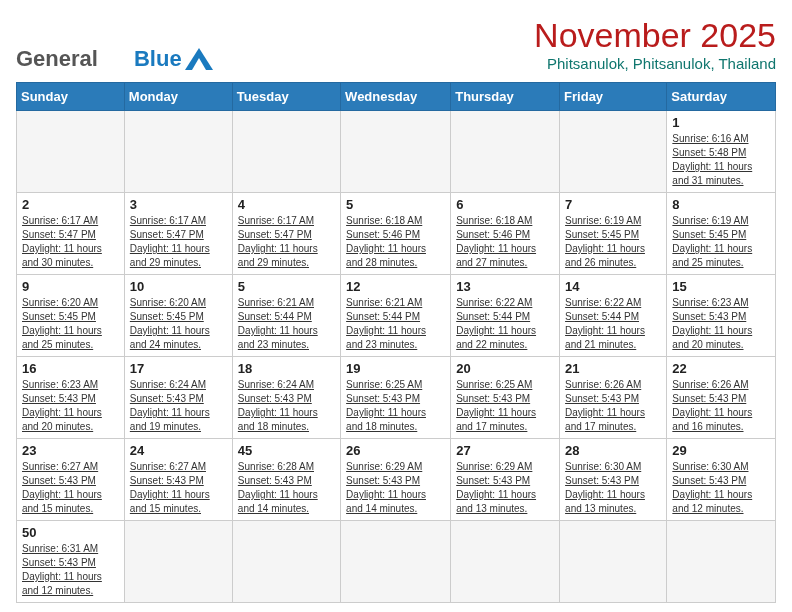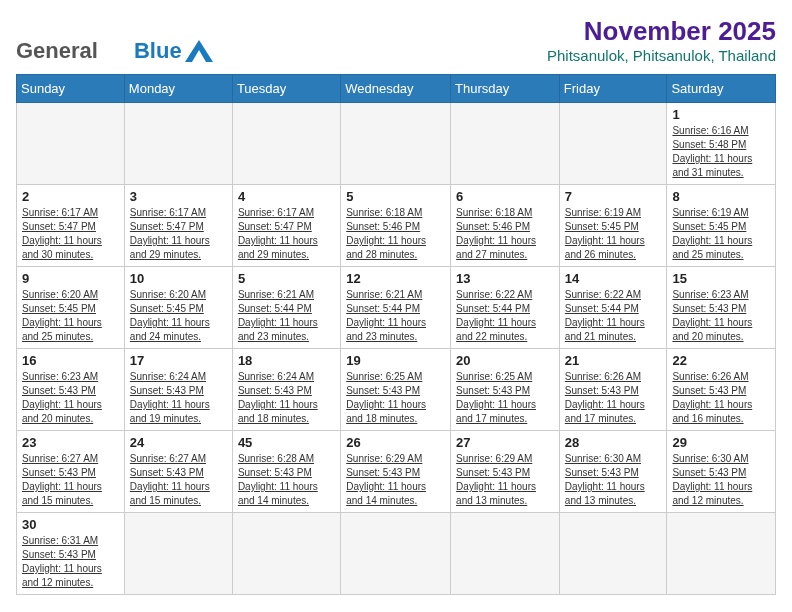--- a/index.html
+++ b/index.html
@@ -32,38 +32,38 @@
     .logo-blue { color: #1a7abf; margin-left: 36px; }
     .logo-icon {
       width: 28px;
       height: 22px;
       margin-left: 3px;
     }
     .title-section {
       text-align: right;
     }
     .month-title {
-      font-size: 26px;
-      font-weight: bold;
-      color: #4c1d95;
+      font-size: 34px;
+      font-weight: normal;
+      color: #b91c1c;
     }
     .subtitle {
       font-size: 15px;
       color: #0f766e;
     }
     .calendar {
       width: 100%;
       border-collapse: collapse;
       border: 1px solid #ccc;
     }
     .calendar th {
       background: #2b7bb9;
       color: #fff;
       font-size: 13px;
-      font-weight: normal;
+      font-weight: bold;
       padding: 6px 4px;
       text-align: left;
       border: 1px solid #2469a0;
     }
     .calendar td {
       vertical-align: top;
       border: 1px solid #ccc;
       padding: 4px 5px;
       width: 113px;
       min-height: 80px;
@@ -248,21 +248,21 @@
           <span class="day-number">28</span>
           <div class="day-info">Sunrise: 6:30 AM<br>Sunset: 5:43 PM<br>Daylight: 11 hours and 13 minutes.</div>
         </td>
         <td>
           <span class="day-number">29</span>
           <div class="day-info">Sunrise: 6:30 AM<br>Sunset: 5:43 PM<br>Daylight: 11 hours and 12 minutes.</div>
         </td>
       </tr>
       <tr>
         <td>
-          <span class="day-number">30</span>
+          <span class="day-number">50</span>
           <div class="day-info">Sunrise: 6:31 AM<br>Sunset: 5:43 PM<br>Daylight: 11 hours and 12 minutes.</div>
         </td>
         <td class="empty"></td>
         <td class="empty"></td>
         <td class="empty"></td>
         <td class="empty"></td>
         <td class="empty"></td>
         <td class="empty"></td>
       </tr>
     </tbody>

